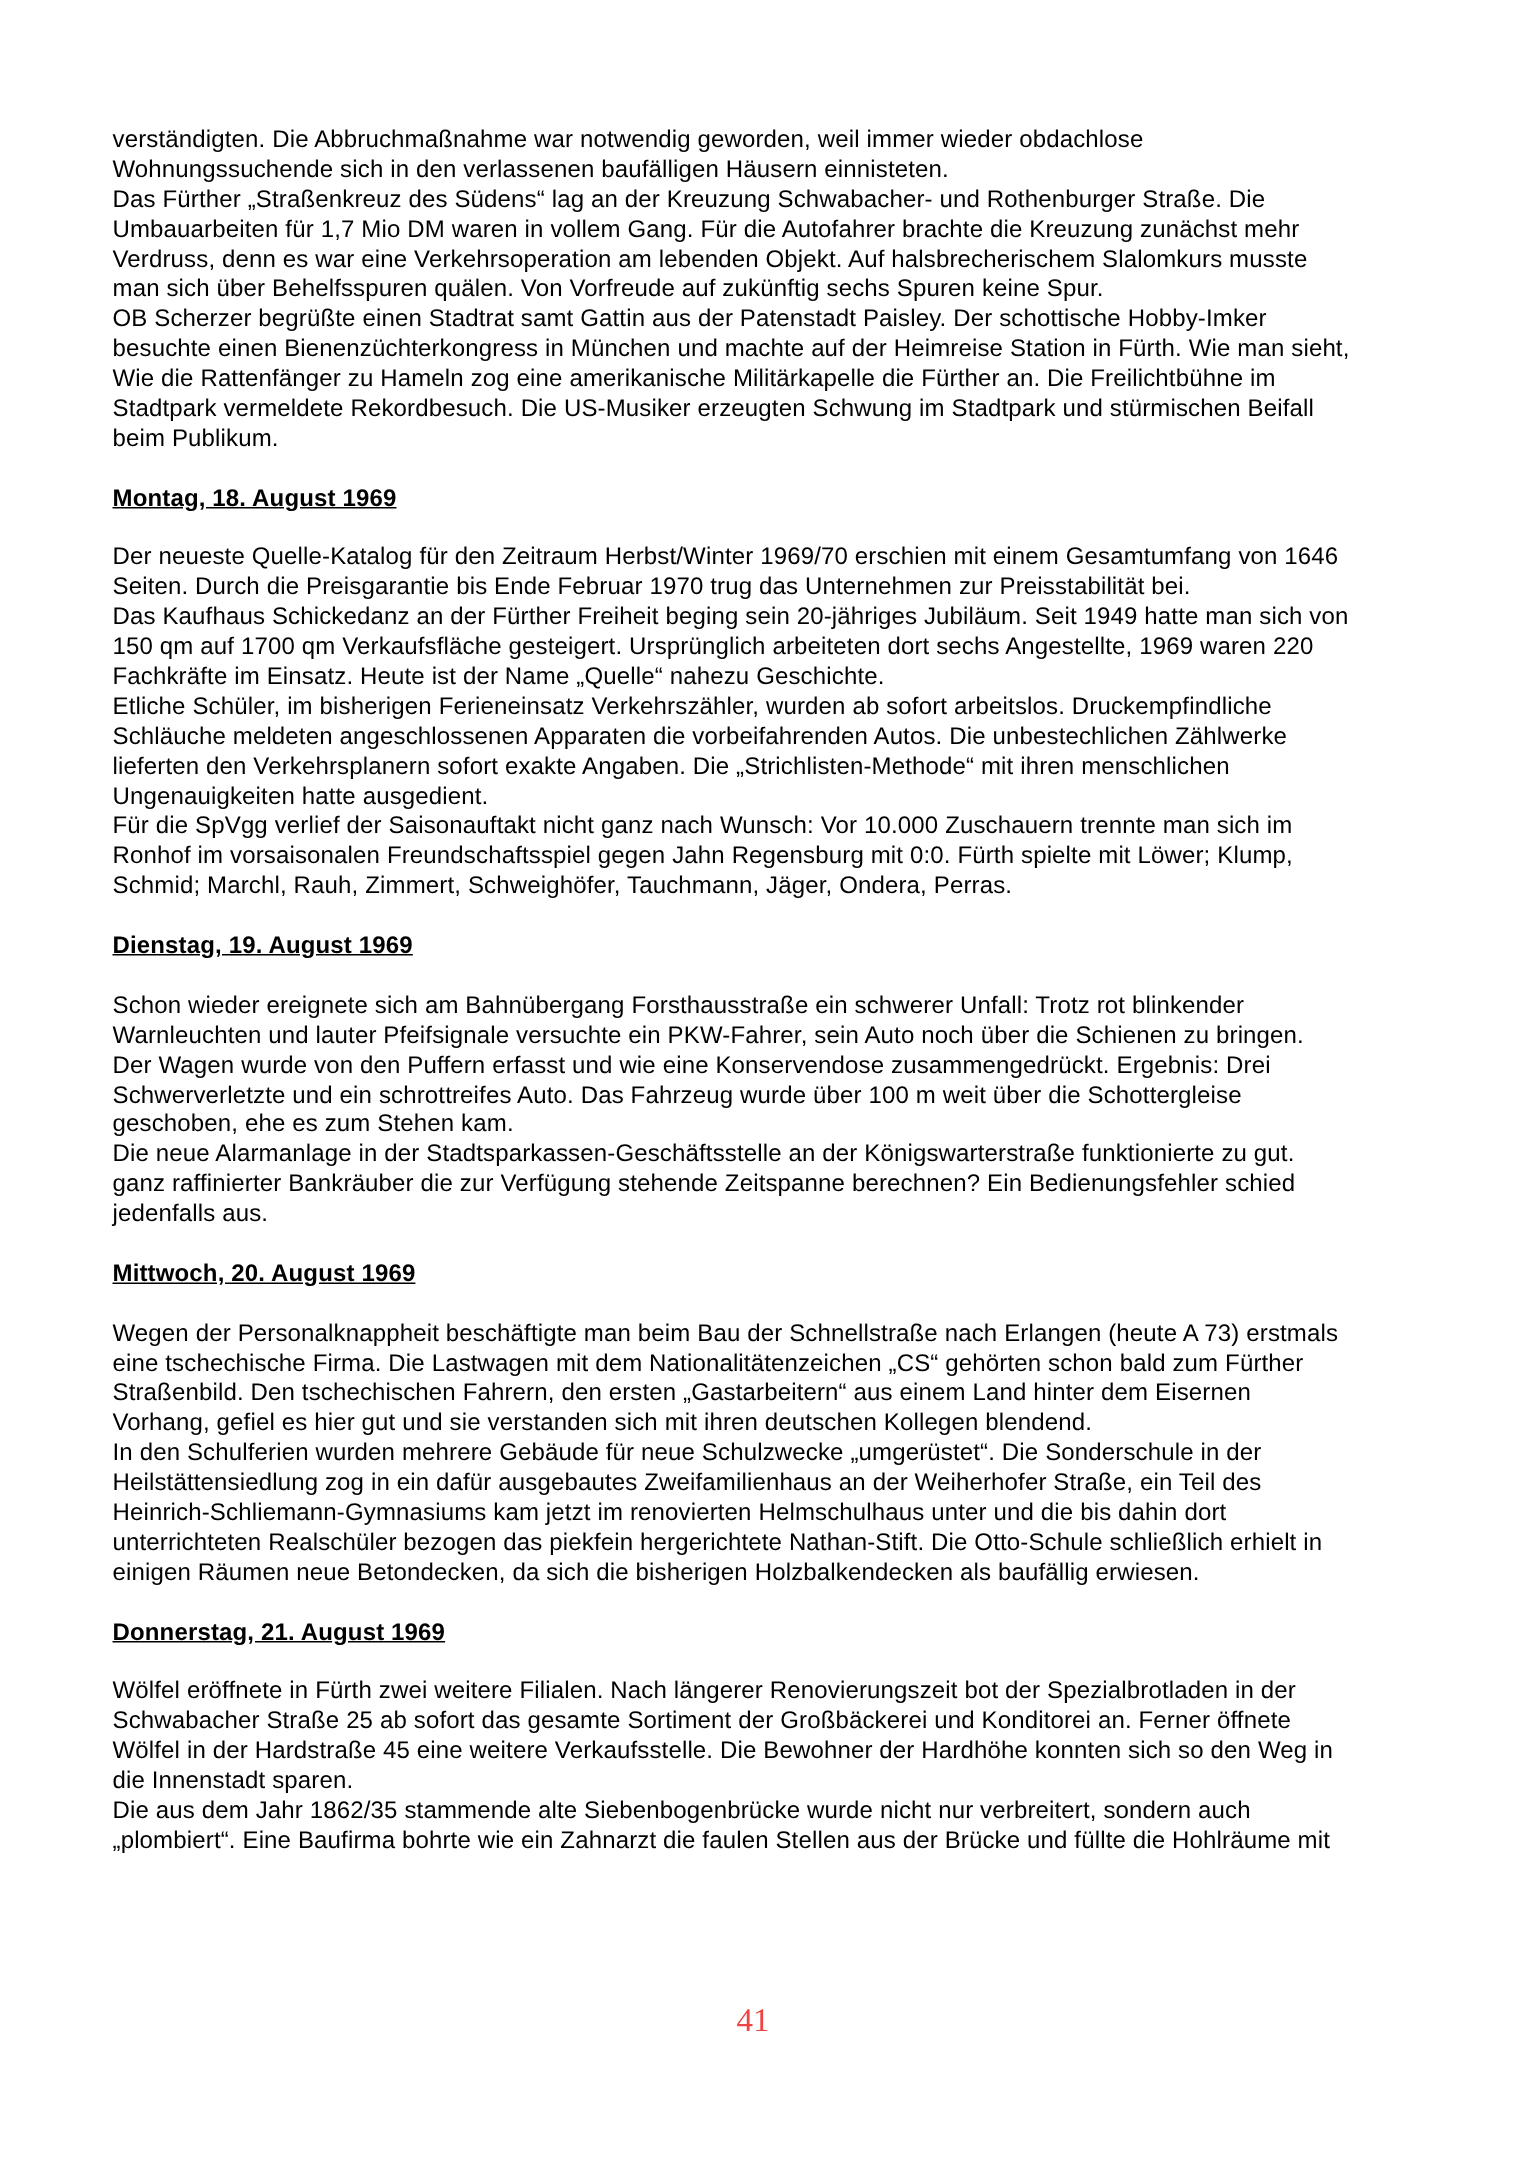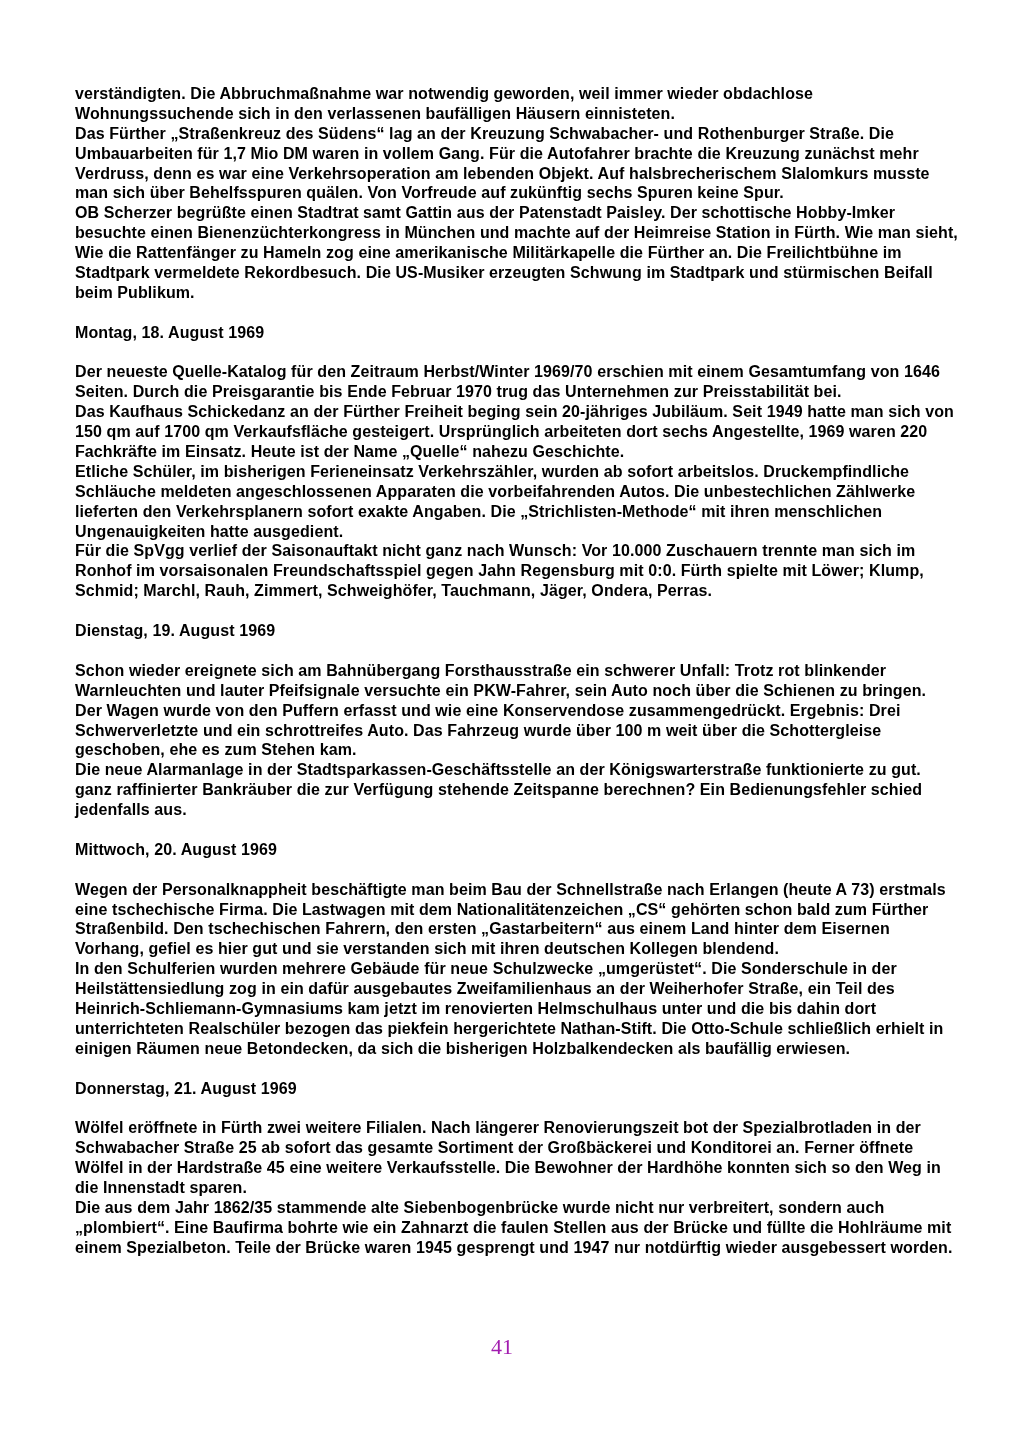--- a/index.html
+++ b/index.html
@@ -24,44 +24,44 @@
     position: absolute;
     left: 75px;
     top: 84px;
     width: 912px;
     font-size: 16px;
     line-height: 19.9px;
     letter-spacing: 0.1px;
   }
   .paragraph {
     margin: 0;
-    font-weight: bold;
   }
   .line {
     white-space: nowrap;
     height: 19.9px;
   }
   .heading {
     font-weight: bold;
     font-size: 16px;
     height: 19.9px;
     white-space: nowrap;
     margin-top: 19.9px;
     margin-bottom: 19.9px;
+    text-decoration: underline;
   }
   .page-footer {
     position: absolute;
     top: 1334px;
     left: 0;
     width: 1004px; 
     text-align: center;
     font-family: "Liberation Serif", "DejaVu Serif", serif;
     font-size: 22px;
     line-height: 26px;
-    color: #a21caf;
+    color: #ef4444;
   }
 </style>
 </head>
 <body>
 
 <div class="page">
   <div class="content">
       <div class="paragraph">
         <div class="line">verständigten. Die Abbruchmaßnahme war notwendig geworden, weil immer wieder obdachlose</div>
         <div class="line">Wohnungssuchende sich in den verlassenen baufälligen Häusern einnisteten.</div>
@@ -114,17 +114,16 @@
         <div class="line">einigen Räumen neue Betondecken, da sich die bisherigen Holzbalkendecken als baufällig erwiesen.</div>
       </div>
       <div class="heading">Donnerstag, 21. August 1969</div>
       <div class="paragraph">
         <div class="line">Wölfel eröffnete in Fürth zwei weitere Filialen. Nach längerer Renovierungszeit bot der Spezialbrotladen in der</div>
         <div class="line">Schwabacher Straße 25 ab sofort das gesamte Sortiment der Großbäckerei und Konditorei an. Ferner öffnete</div>
         <div class="line">Wölfel in der Hardstraße 45 eine weitere Verkaufsstelle. Die Bewohner der Hardhöhe konnten sich so den Weg in</div>
         <div class="line">die Innenstadt sparen.</div>
         <div class="line">Die aus dem Jahr 1862/35 stammende alte Siebenbogenbrücke wurde nicht nur verbreitert, sondern auch</div>
         <div class="line">„plombiert“. Eine Baufirma bohrte wie ein Zahnarzt die faulen Stellen aus der Brücke und füllte die Hohlräume mit</div>
-        <div class="line">einem Spezialbeton. Teile der Brücke waren 1945 gesprengt und 1947 nur notdürftig wieder ausgebessert worden.</div>
       </div>
     </div>
   <div class="page-footer">41</div>
 </div>
 
 </body></html>

